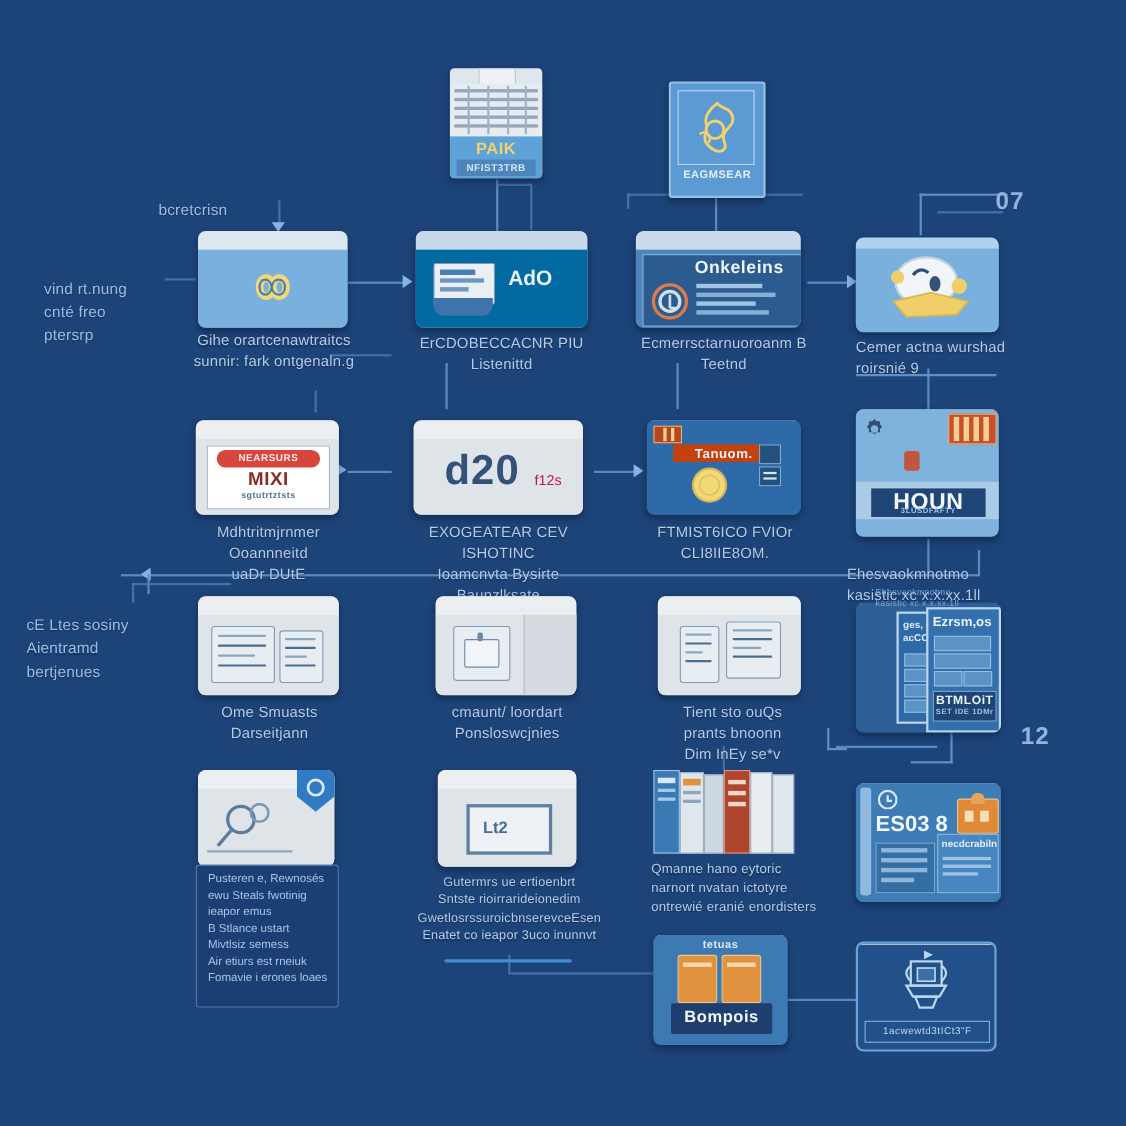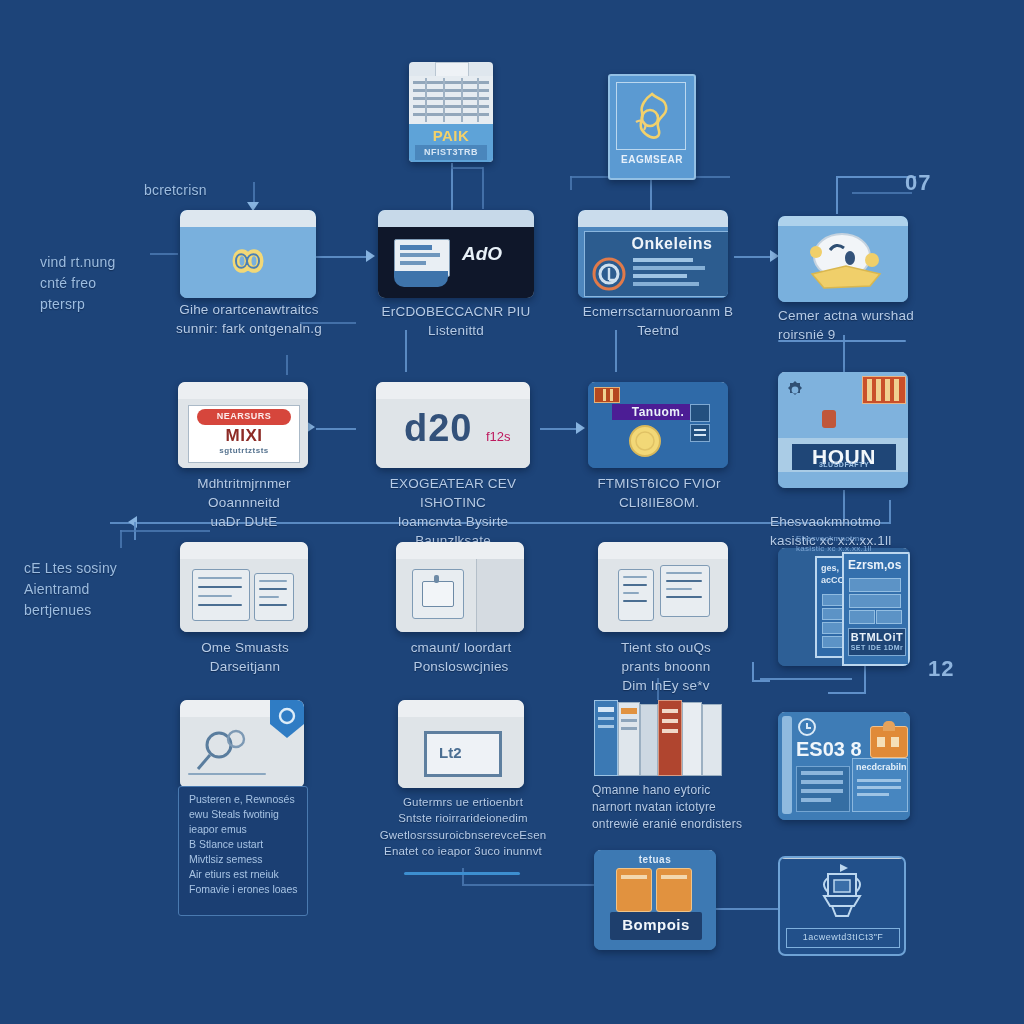--- a/index.html
+++ b/index.html
@@ -61,21 +61,21 @@
     border-bottom:1px solid #c2ced9;
   }
   .card .body{position:absolute;left:0;right:0;top:17px;bottom:0;}
 
   .card.lightblue{background:#79b0dd;}
   .card.lightblue .bar{background:#dde7ef;}
   .card.lightblue .body{background:#79b0dd;}
 
   .card.paleblue{background:#9cc4e4;}
   .card.paleblue .bar{background:#c7d9e9;}
-  .card.paleblue .body{background:#0f172a;font-style:italic;}
+  .card.paleblue .body{background:#0369a1;}
 
   .card.white{background:#dfe4e8;}
   .card.white .bar{background:#eceff2;}
   .card.white .body{background:#dfe4e8;}
 
   .card.navy{background:#2f6aa8;}
   .card.navy .bar{background:#bed3e6;}
   .card.navy .body{background:#2f6aa8;}
 
   .card.steel{background:#4d86bd;}
@@ -317,21 +317,21 @@
 Ioamcnvta Bysirte
 Baunzlksate</div>
 
   <div class="card navy" style="left:588px;top:382px;width:140px;height:86px;">
     <div class="bar" style="height:0;"></div>
     <div class="body" style="top:0;">
       <div class="abs" style="left:6px;top:5px;width:24px;height:14px;background:#b5481f;border:1px solid #e2b27a;">
         <div class="abs" style="left:8px;top:1px;width:3px;height:12px;background:#f0d290;"></div>
         <div class="abs" style="left:15px;top:1px;width:3px;height:12px;background:#f0d290;"></div>
       </div>
-      <div class="abs" style="left:24px;top:22px;width:92px;height:16px;background:#4c1d95;">
+      <div class="abs" style="left:24px;top:22px;width:92px;height:16px;background:#c2410c;">
         <div class="bannertxt" style="top:1px;color:#eaf2f9;font-size:12px;">Tanuom.</div>
       </div>
       <div class="abs" style="left:102px;top:22px;width:18px;height:16px;background:#23507f;border:1px solid #7fa9d2;"></div>
       <div class="abs" style="left:102px;top:42px;width:18px;height:16px;background:#23507f;border:1px solid #7fa9d2;">
         <div class="abs" style="left:3px;top:4px;width:12px;height:2px;background:#d6e6f4;"></div>
         <div class="abs" style="left:3px;top:9px;width:12px;height:2px;background:#d6e6f4;"></div>
       </div>
       <div class="glyph" style="left:40px;top:42px;width:34px;height:34px;">
         <svg width="34" height="34" viewBox="0 0 34 34">
           <circle cx="17" cy="17" r="15" fill="#f2d877" stroke="#d8b85a" stroke-width="2"></circle>

